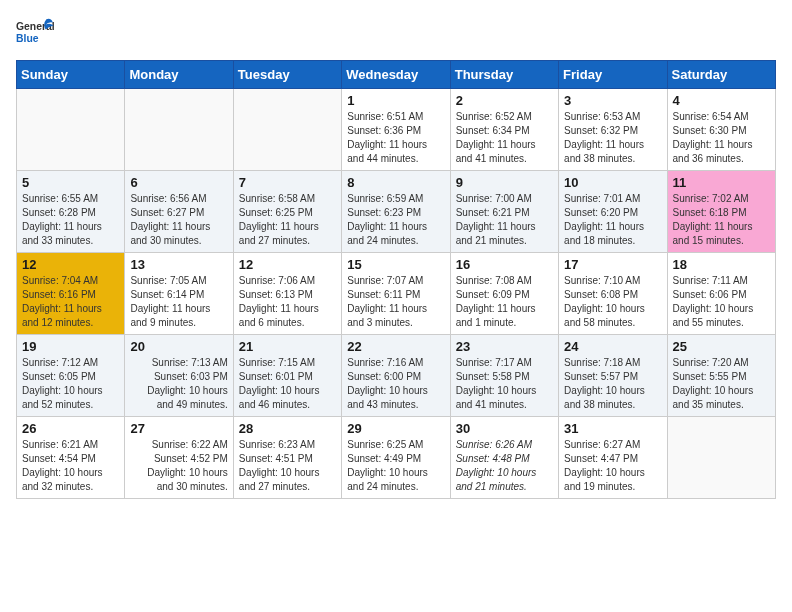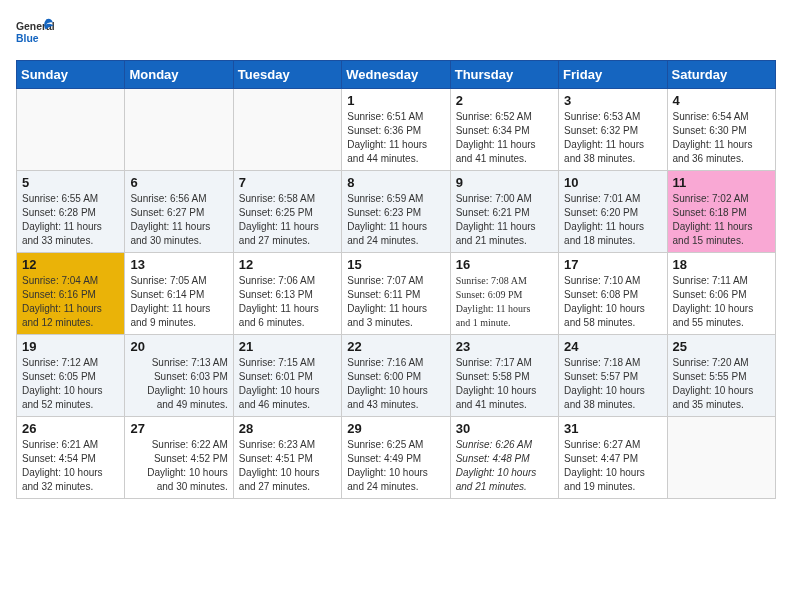--- a/index.html
+++ b/index.html
@@ -224,21 +224,21 @@
         </td>
         <td style="background: rgb(255, 255, 255);">
           <span class="day-num">15</span>
           <div class="day-info" style="white-space: pre-line;">Sunrise: 7:07 AM
 Sunset: 6:11 PM
 Daylight: 11 hours
 and 3 minutes.</div>
         </td>
         <td style="background: rgb(255, 255, 255);">
           <span class="day-num">16</span>
-          <div class="day-info" style="white-space: pre-line; font-family: Liberation Serif, serif;">Sunrise: 7:08 AM
+          <div class="day-info" style="white-space: pre-line;">Sunrise: 7:08 AM
 Sunset: 6:09 PM
 Daylight: 11 hours
 and 1 minute.</div>
         </td>
         <td style="background: rgb(255, 255, 255);">
           <span class="day-num">17</span>
           <div class="day-info" style="white-space: pre-line;">Sunrise: 7:10 AM
 Sunset: 6:08 PM
 Daylight: 10 hours
 and 58 minutes.</div>

